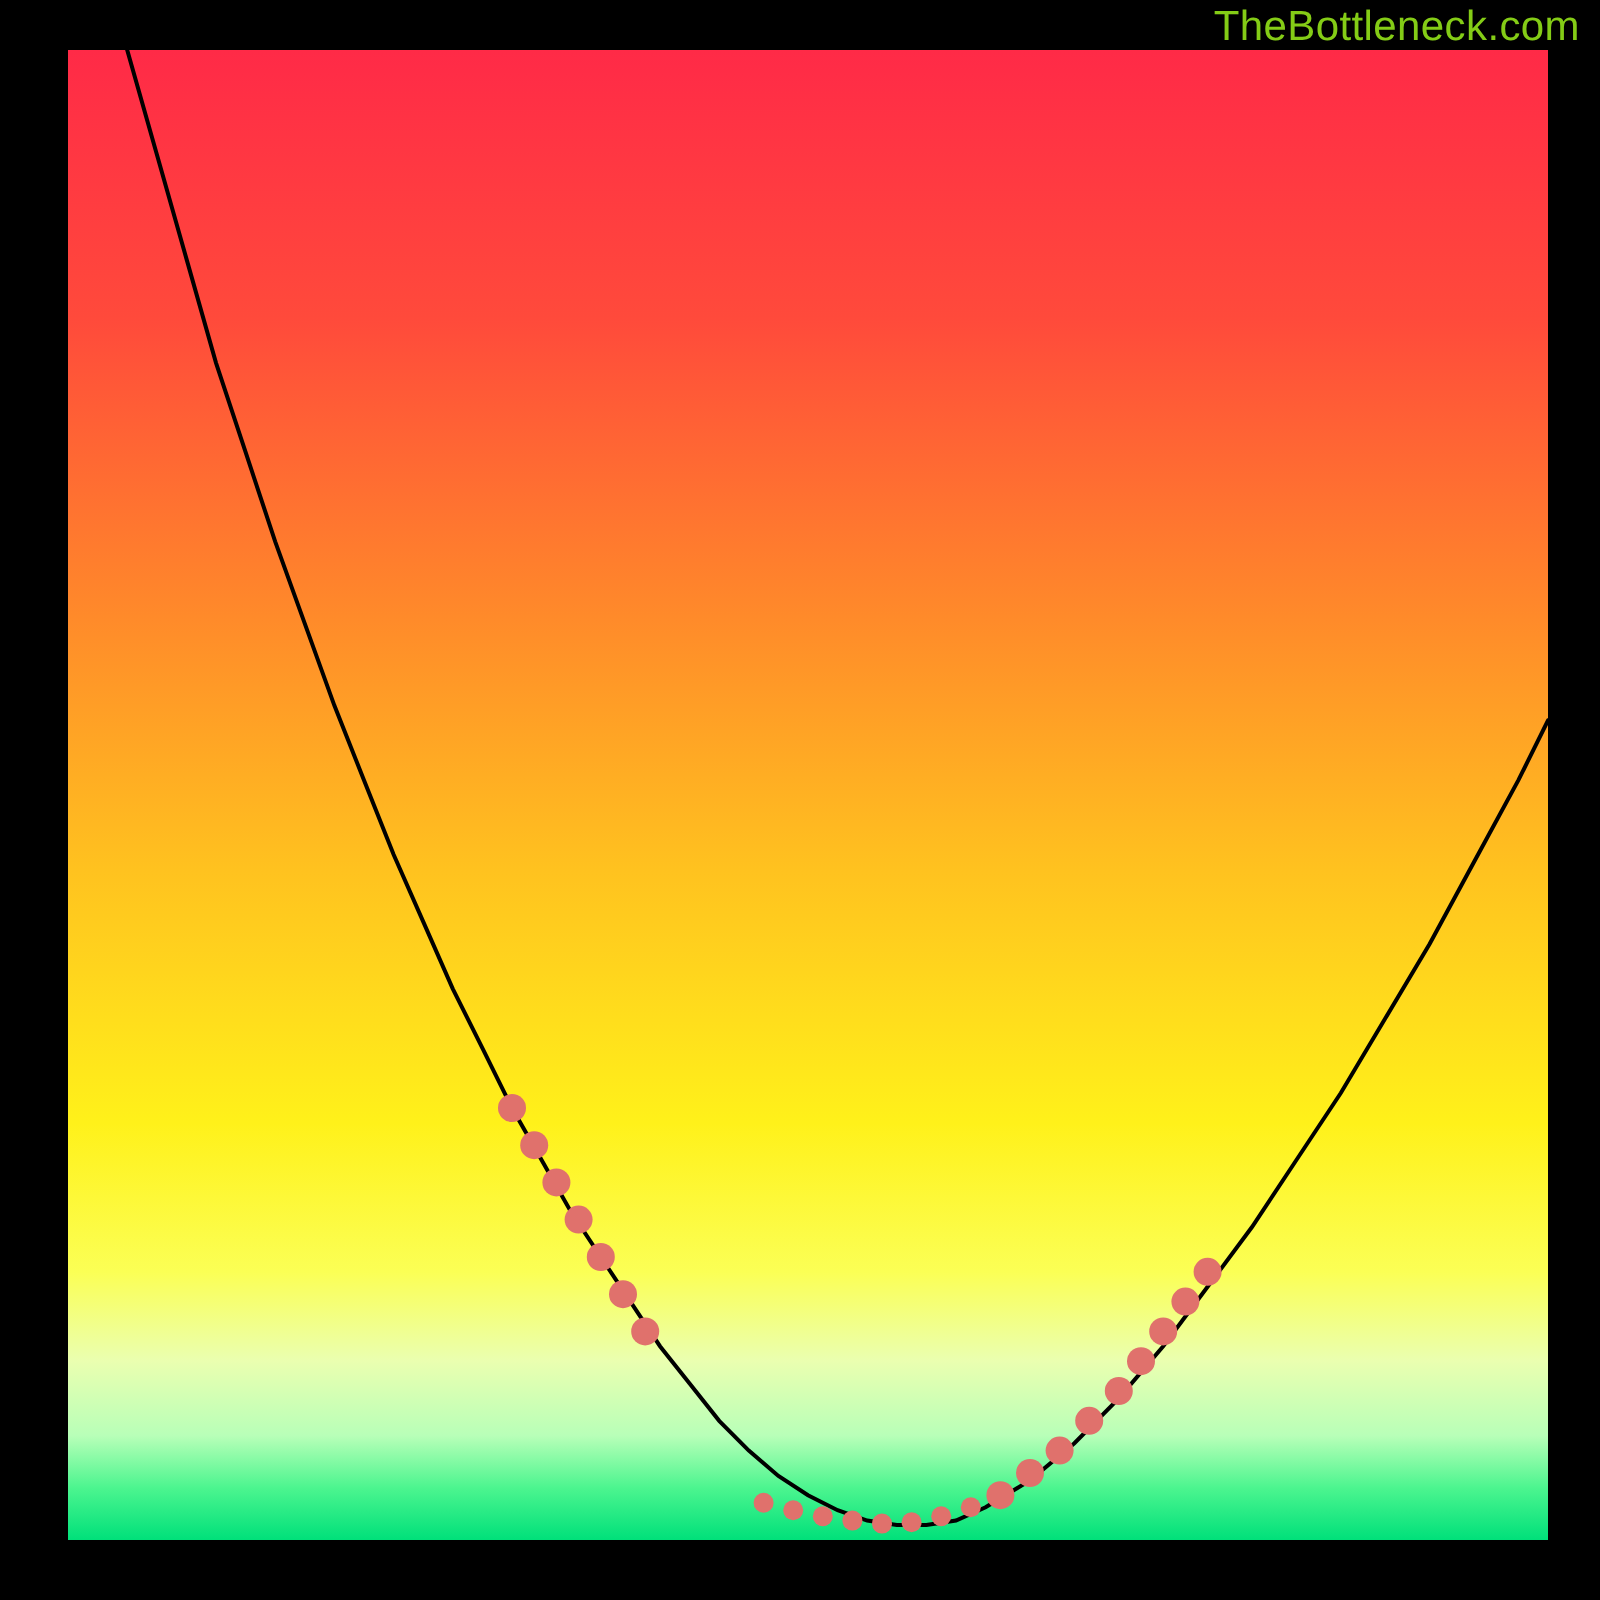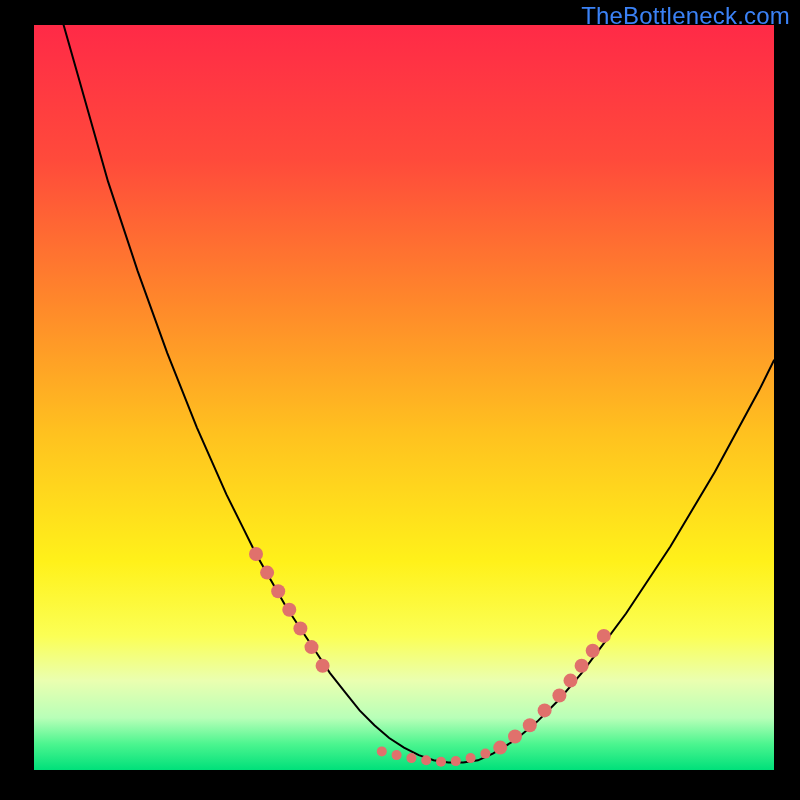--- a/index.html
+++ b/index.html
@@ -24,22 +24,22 @@
     left: 34px;
     top: 25px;
     width: 740px;
     height: 745px;
     
   }
   .watermark {
     position: absolute;
     top: 2px;
     right: 10px;
-    color: #3b82f6;
-    font-size: 24px;
+    color: #84cc16;
+    font-size: 21px;
     font-weight: 500;
     letter-spacing: 0.2px;
   }
   svg {
     position: absolute;
     left: 0;
     top: 0;
   }
 </style>
 </head>

